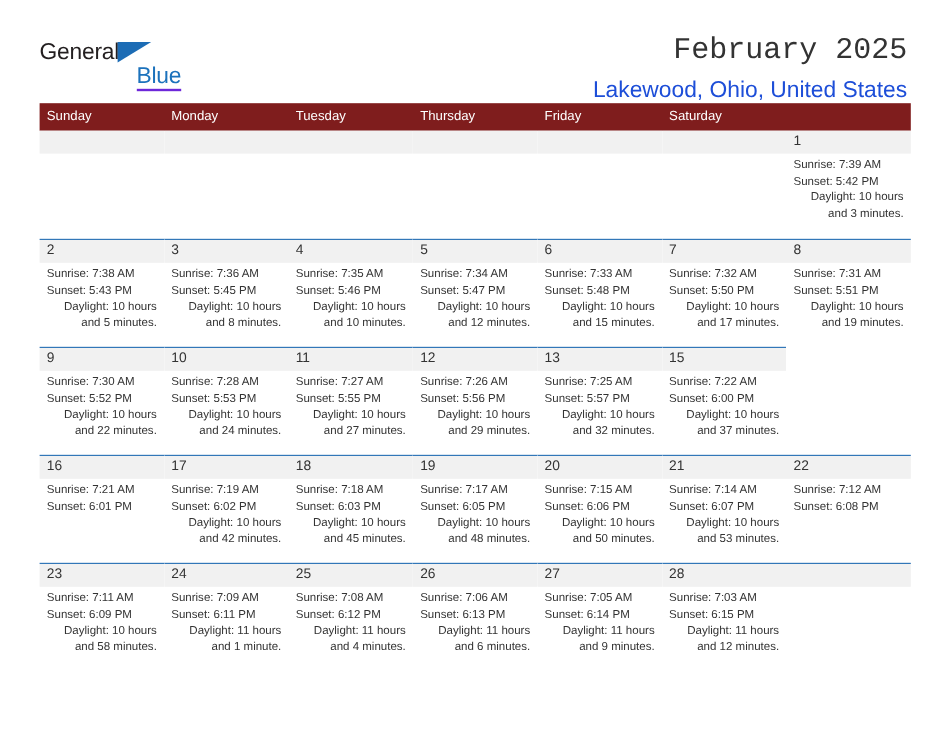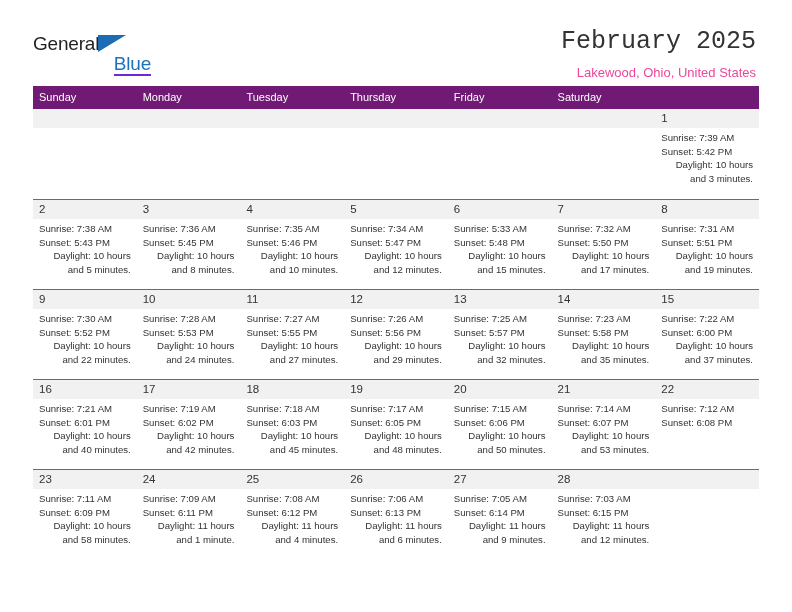--- a/index.html
+++ b/index.html
@@ -72,36 +72,36 @@
     padding-top: 0px;
   }
   .cal-title {
     font-size: 25px;
     color: #333333;
     font-weight: normal;
     line-height: 1.1;
     font-family: Liberation Mono, monospace;
   }
   .cal-subtitle {
-    font-size: 13px;
-    color: #ec4899;
+    font-size: 19px;
+    color: #1d4ed8;
     margin-top: 10px;
     line-height: 1.1;
   }
 
   
   .calendar {
     margin: 11px 33px 0 33px;
     width: 726px;
   }
 
   .weekday-row {
     display: grid;
     grid-template-columns: repeat(7, 1fr);
-    background: #701a75;
+    background: #7f1d1d;
   }
   .weekday {
     color: #ffffff;
     font-size: 11px;
     padding: 5px 6px 6px 6px;
     line-height: 1.1;
   }
 
   .week-row {
     display: grid;
@@ -232,21 +232,21 @@
             <div class="day-number">5</div>
             <div class="day-info">
               <div>Sunrise: 7:34 AM</div>
               <div>Sunset: 5:47 PM</div>
               <div class="daylight">Daylight: 10 hours and 12 minutes.</div>
             </div>
           </div>
           <div class="day-cell">
             <div class="day-number">6</div>
             <div class="day-info">
-              <div>Sunrise: 5:33 AM</div>
+              <div>Sunrise: 7:33 AM</div>
               <div>Sunset: 5:48 PM</div>
               <div class="daylight">Daylight: 10 hours and 15 minutes.</div>
             </div>
           </div>
           <div class="day-cell">
             <div class="day-number">7</div>
             <div class="day-info">
               <div>Sunrise: 7:32 AM</div>
               <div>Sunset: 5:50 PM</div>
               <div class="daylight">Daylight: 10 hours and 17 minutes.</div>
@@ -296,43 +296,34 @@
           </div>
           <div class="day-cell">
             <div class="day-number">13</div>
             <div class="day-info">
               <div>Sunrise: 7:25 AM</div>
               <div>Sunset: 5:57 PM</div>
               <div class="daylight">Daylight: 10 hours and 32 minutes.</div>
             </div>
           </div>
           <div class="day-cell">
-            <div class="day-number">14</div>
-            <div class="day-info">
-              <div>Sunrise: 7:23 AM</div>
-              <div>Sunset: 5:58 PM</div>
-              <div class="daylight">Daylight: 10 hours and 35 minutes.</div>
-            </div>
-          </div>
-          <div class="day-cell">
             <div class="day-number">15</div>
             <div class="day-info">
               <div>Sunrise: 7:22 AM</div>
               <div>Sunset: 6:00 PM</div>
               <div class="daylight">Daylight: 10 hours and 37 minutes.</div>
             </div>
           </div>
         </div>
         <div class="week-row">
           <div class="day-cell">
             <div class="day-number">16</div>
             <div class="day-info">
               <div>Sunrise: 7:21 AM</div>
               <div>Sunset: 6:01 PM</div>
-              <div class="daylight">Daylight: 10 hours and 40 minutes.</div>
             </div>
           </div>
           <div class="day-cell">
             <div class="day-number">17</div>
             <div class="day-info">
               <div>Sunrise: 7:19 AM</div>
               <div>Sunset: 6:02 PM</div>
               <div class="daylight">Daylight: 10 hours and 42 minutes.</div>
             </div>
           </div>

